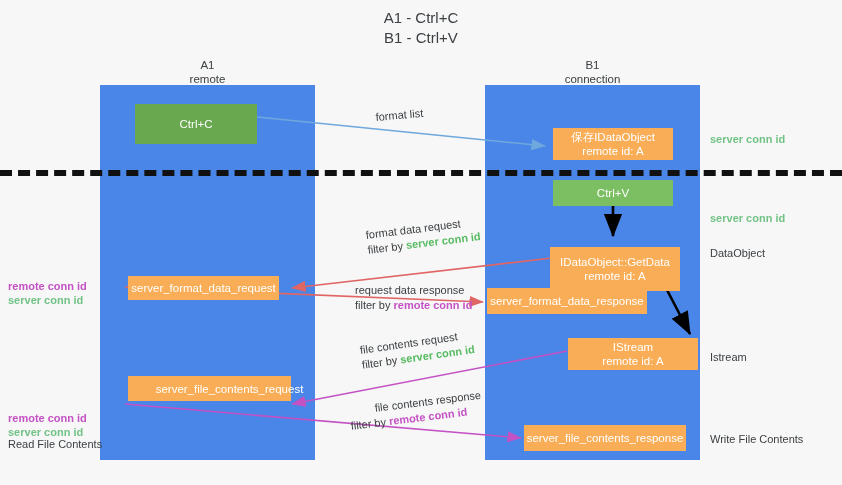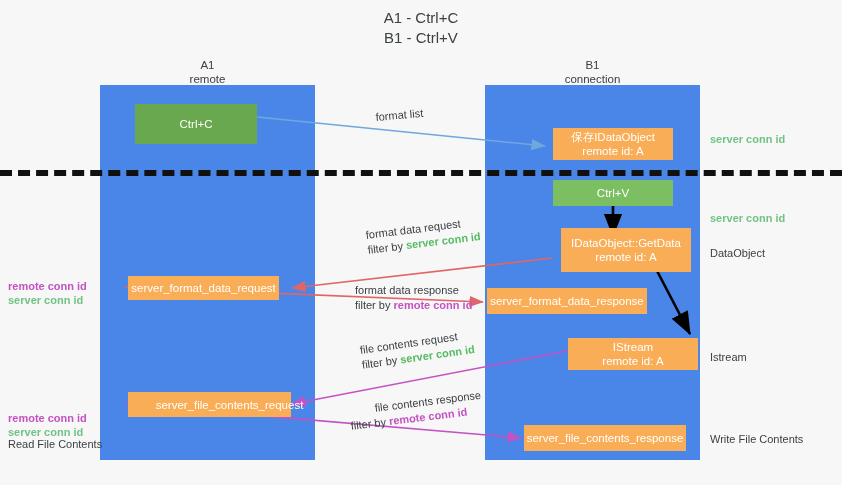--- a/index.html
+++ b/index.html
@@ -121,59 +121,59 @@
 
   <div class="box orange" style="left:553px;top:128px;width:120px;height:32px;">
     <span>保存IDataObject</span>
     <span>remote id: A</span>
   </div>
 
   <div class="box green-l" style="left:553px;top:180px;width:120px;height:26px;">
     <span>Ctrl+V</span>
   </div>
 
-  <div class="box orange" style="left:550px;top:228px;width:130px;height:44px;margin-left:11px;">
+  <div class="box orange" style="left:550px;top:247px;width:130px;height:44px;">
     <span>IDataObject::GetData</span>
     <span>remote id: A</span>
   </div>
 
   <div class="box orange" style="left:128px;top:276px;width:151px;height:24px;">
     <span>server_format_data_request</span>
   </div>
 
   <div class="box orange" style="left:487px;top:288px;width:160px;height:26px;">
     <span>server_format_data_response</span>
   </div>
 
   <div class="box orange" style="left:568px;top:338px;width:130px;height:32px;">
     <span>IStream</span>
     <span>remote id: A</span>
   </div>
 
-  <div class="box orange" style="left:128px;top:392px;width:163px;height:25px;padding-left:44px;">
+  <div class="box orange" style="left:128px;top:376px;width:163px;height:25px;padding-left:44px;">
     <span>server_file_contents_request</span>
   </div>
 
   <div class="box orange" style="left:524px;top:425px;width:162px;height:26px;">
     <span>server_file_contents_response</span>
   </div>
 
   <div class="elabel" style="left:375px;top:110px;transform:rotate(-5deg);">
     <div>format list</div>
   </div>
 
   <div class="elabel" style="left:365px;top:228px;transform:rotate(-7deg);">
     <div>format data request</div>
     <div>
       <span>filter by </span><span class="green-t">server conn id</span>
     </div>
   </div>
 
   <div class="elabel" style="left:355px;top:283px;transform:rotate(0deg);">
-    <div>format data response</div>
+    <div>request data response</div>
     <div style="padding-left:-0px;">
       <span>filter by </span><span class="pink-t">remote conn id</span>
     </div>
   </div>
 
   <div class="elabel" style="left:359px;top:343px;transform:rotate(-8deg);">
     <div>file contents request</div>
     <div>
       <span>filter by </span><span class="green-t">server conn id</span>
     </div>

